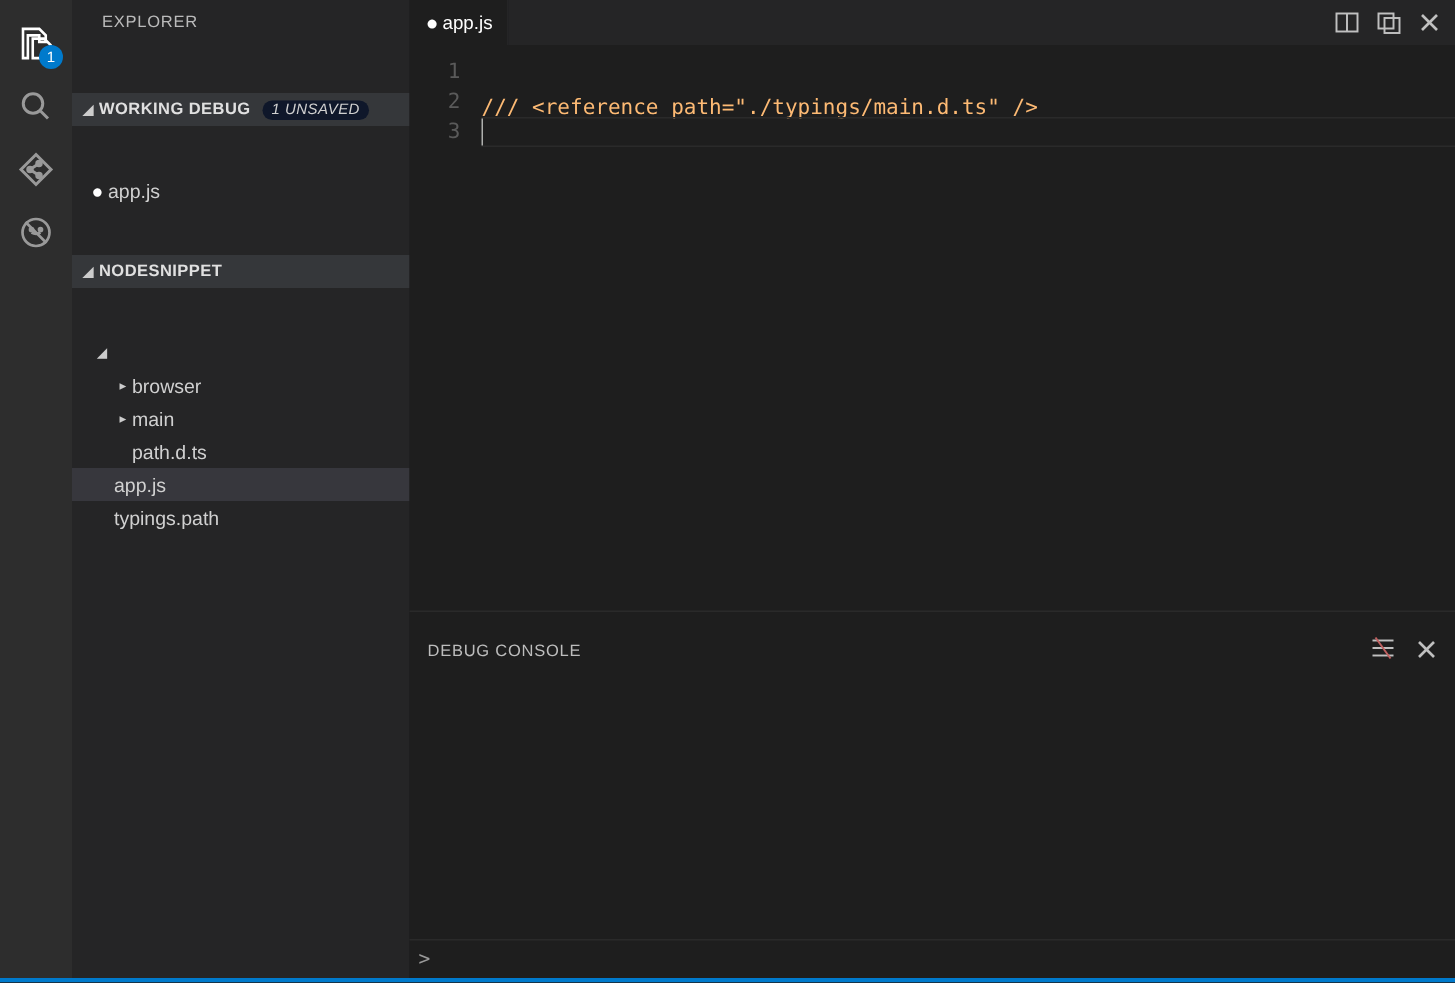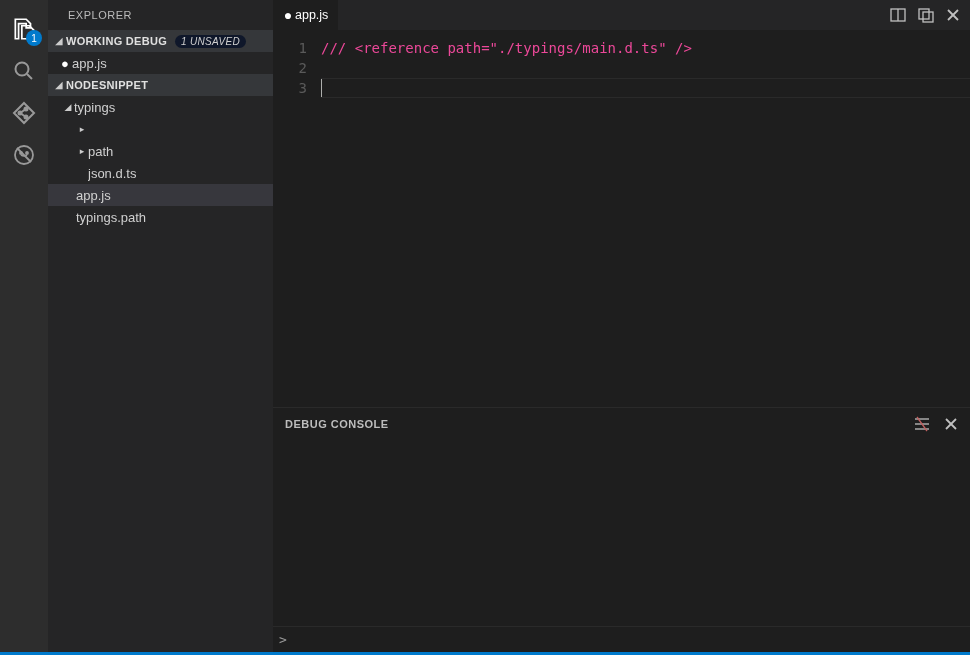--- a/index.html
+++ b/index.html
@@ -52,20 +52,21 @@
     align-items: center;
     justify-content: center;
     padding: 0 4px;
   }
   
   .sidebar {
     width: 225px;
     background: #252526;
     display: flex;
     flex-direction: column;
+    gap: 32px;
   }
   .sidebar-title {
     height: 30px;
     display: flex;
     align-items: center;
     padding-left: 20px;
     font-size: 11px;
     letter-spacing: 0.5px;
     color: #bbbbbb;
   }
@@ -171,21 +172,21 @@
   }
   .gutter {
     width: 48px;
     text-align: right;
     color: #5a5a5a;
     padding: 8px 14px 0 0;
     user-select: none;
   }
   .gutter div { height: 20px; line-height: 20px; }
   .code { flex: 1; padding-top: 8px; min-width:0; }
-  .code-line { height: 20px; line-height: 20px; white-space: pre; color: #ec4899; }
+  .code-line { height: 20px; line-height: 20px; white-space: pre; color: #fdba74; margin-top: 24px; }
   .current-line {
     position: absolute;
     left: 48px; right: 0;
     height: 20px;
     border-top: 1px solid #2a2a2a;
     border-bottom: 1px solid #2a2a2a;
     pointer-events: none;
   }
   .caret {
     position: absolute;
@@ -197,26 +198,25 @@
   .panel {
     height: 245px;
     background: #1e1e1e;
     border-top: 1px solid #2a2a2a;
     display: flex;
     flex-direction: column;
   }
   .panel-header {
     height: 32px;
     display: flex;
-    align-items: center;
+    align-items: flex-end;
     padding: 0 12px;
     font-size: 11px;
     color: #bdbdbd;
     letter-spacing: 0.5px;
-    font-weight: bold;
   }
   .panel-header .spacer { flex: 1; }
   .panel-header .p-btn { cursor: pointer; margin-left: 14px; display:flex; align-items:center; color:#c0c0c0;}
   .panel-body { flex: 1; }
   .panel-input {
     height: 26px;
     border-top: 1px solid #2a2a2a;
     display: flex;
     align-items: center;
     padding-left: 6px;
@@ -283,31 +283,31 @@
       </div>
     </div>
 
     <div class="section-header">
       <span class="twisty">◢</span>
       <span>NODESNIPPET</span>
     </div>
     <div class="tree">
       <div class="tree-row" style="padding-left:14px">
         <span class="tree-twisty">◢</span>
-        <span class="tree-label">typings</span>
       </div>
       <div class="tree-row" style="padding-left:28px">
         <span class="tree-twisty">▸</span>
+        <span class="tree-label">browser</span>
       </div>
       <div class="tree-row" style="padding-left:28px">
         <span class="tree-twisty">▸</span>
-        <span class="tree-label">path</span>
+        <span class="tree-label">main</span>
       </div>
       <div class="tree-row" style="padding-left:40px">
-        <span class="tree-label">json.d.ts</span>
+        <span class="tree-label">path.d.ts</span>
       </div>
       <div class="tree-row selected" style="padding-left:28px">
         <span class="tree-label">app.js</span>
       </div>
       <div class="tree-row" style="padding-left:28px">
         <span class="tree-label">typings.path</span>
       </div>
     </div>
   </div>
 

